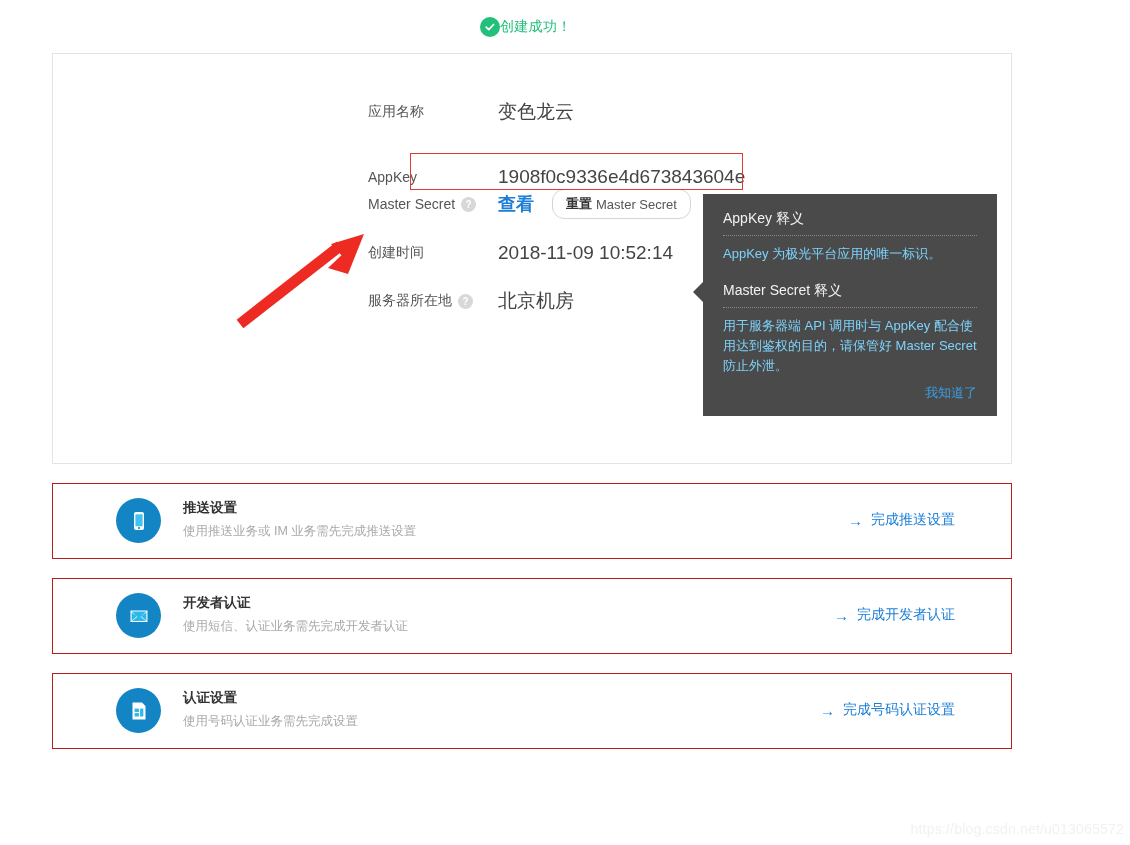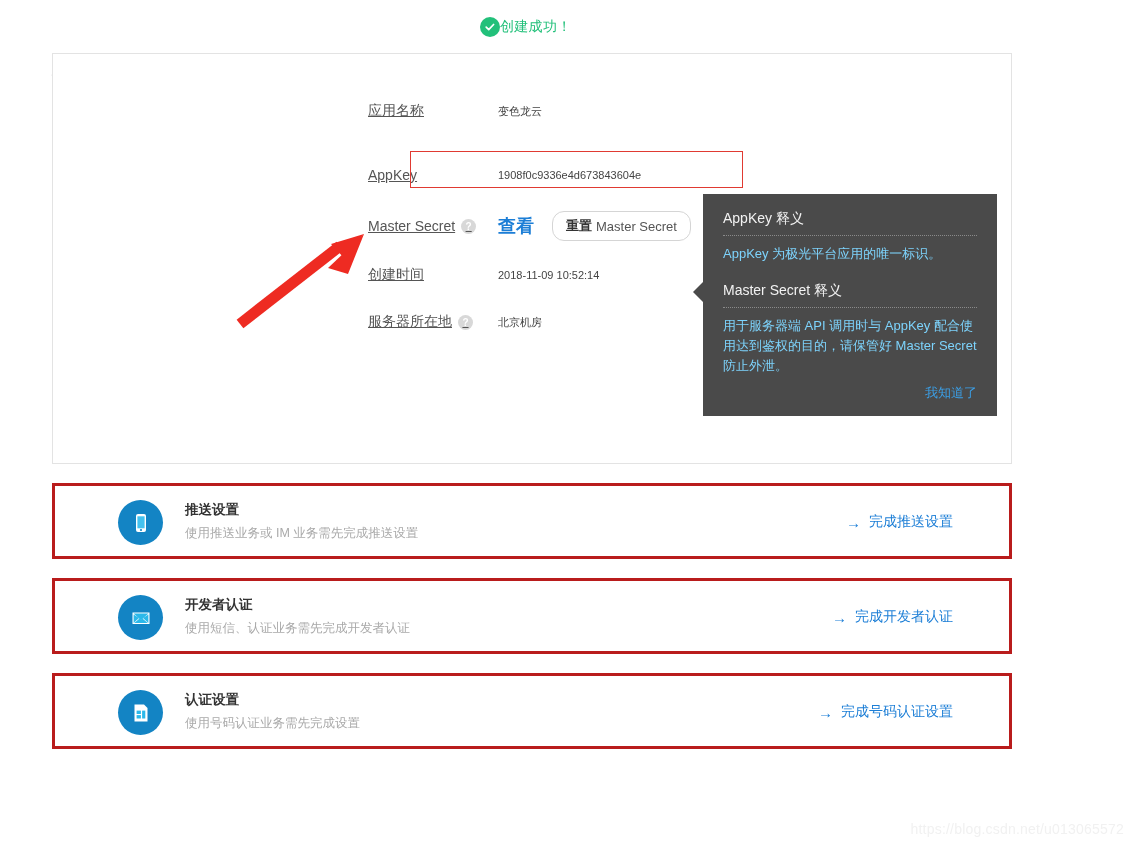--- a/index.html
+++ b/index.html
@@ -78,37 +78,36 @@
     top: 45px;
     width: 620px;
   }
   .form-row {
     display: flex;
     align-items: center;
     min-height: 24px;
   }
   .row-name   { margin-bottom: 40px; }
   .row-icon   { margin-bottom: 26px; }
-  .row-appkey { margin-bottom: 24px; }
+  .row-appkey { }
   .row-secret { margin-bottom: 22px; }
   .row-time   { margin-bottom: 23px; }
 
   .f-label {
     width: 130px;
     flex: none;
     color: #555;
     font-size: 14px;
     display: flex;
     align-items: center;
     gap: 6px;
-    text-decoration: underline;
   }
   .f-value {
     color: #444;
-    font-size: 11px;
+    font-size: 19px;
   }
 
   .help-badge {
     width: 15px;
     height: 15px;
     border-radius: 50%;
     background: #d8d8d8;
     color: #ffffff;
     font-size: 10px;
     line-height: 15px;
@@ -219,21 +218,21 @@
     font-size: 13px;
     cursor: pointer;
   }
 
   
   .task-card {
     position: absolute;
     left: 52px;
     width: 960px;
     height: 76px;
-    border: 3px solid #b91c1c;
+    border: 1px solid #b91c1c;
     background: #fff;
     box-sizing: border-box;
   }
   #card-0 { top: 483px; }
   #card-1 { top: 578px; }
   #card-2 { top: 673px; }
 
   .card-icon {
     position: absolute;
     left: 63px;

